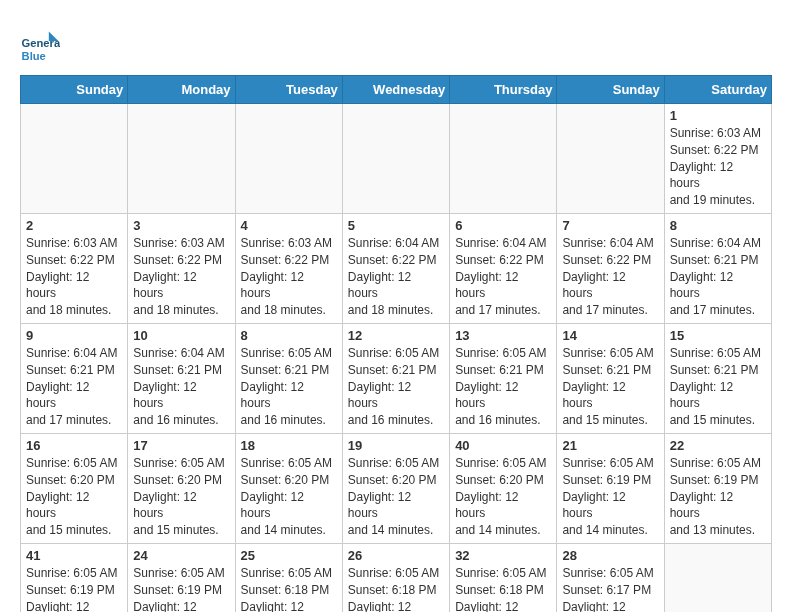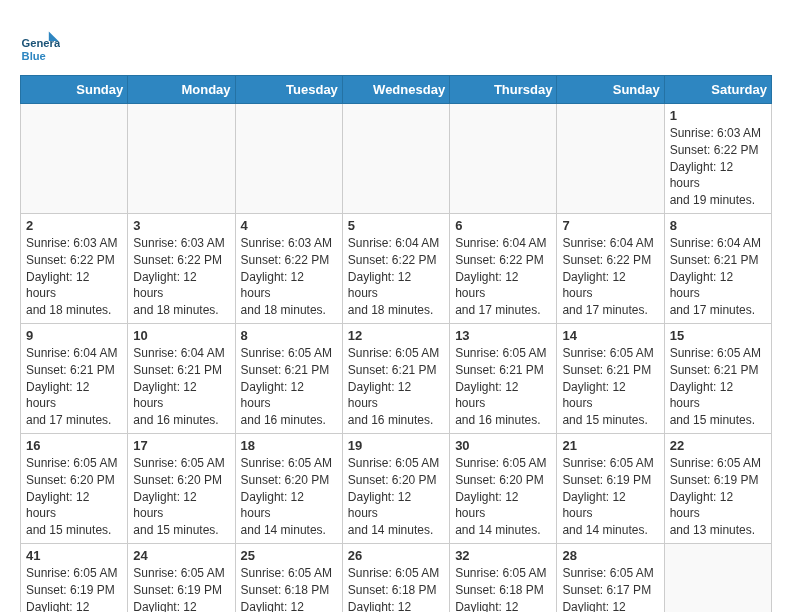--- a/index.html
+++ b/index.html
@@ -249,21 +249,21 @@
 and 14 minutes.</div>
         </td>
         <td>
           <div class="day-number">19</div>
           <div class="day-info" style="white-space: pre-line;">Sunrise: 6:05 AM
 Sunset: 6:20 PM
 Daylight: 12 hours
 and 14 minutes.</div>
         </td>
         <td>
-          <div class="day-number">30</div>
+          <div class="day-number">40</div>
           <div class="day-info" style="white-space: pre-line;">Sunrise: 6:05 AM
 Sunset: 6:20 PM
 Daylight: 12 hours
 and 14 minutes.</div>
         </td>
         <td>
           <div class="day-number">21</div>
           <div class="day-info" style="white-space: pre-line;">Sunrise: 6:05 AM
 Sunset: 6:19 PM
 Daylight: 12 hours

